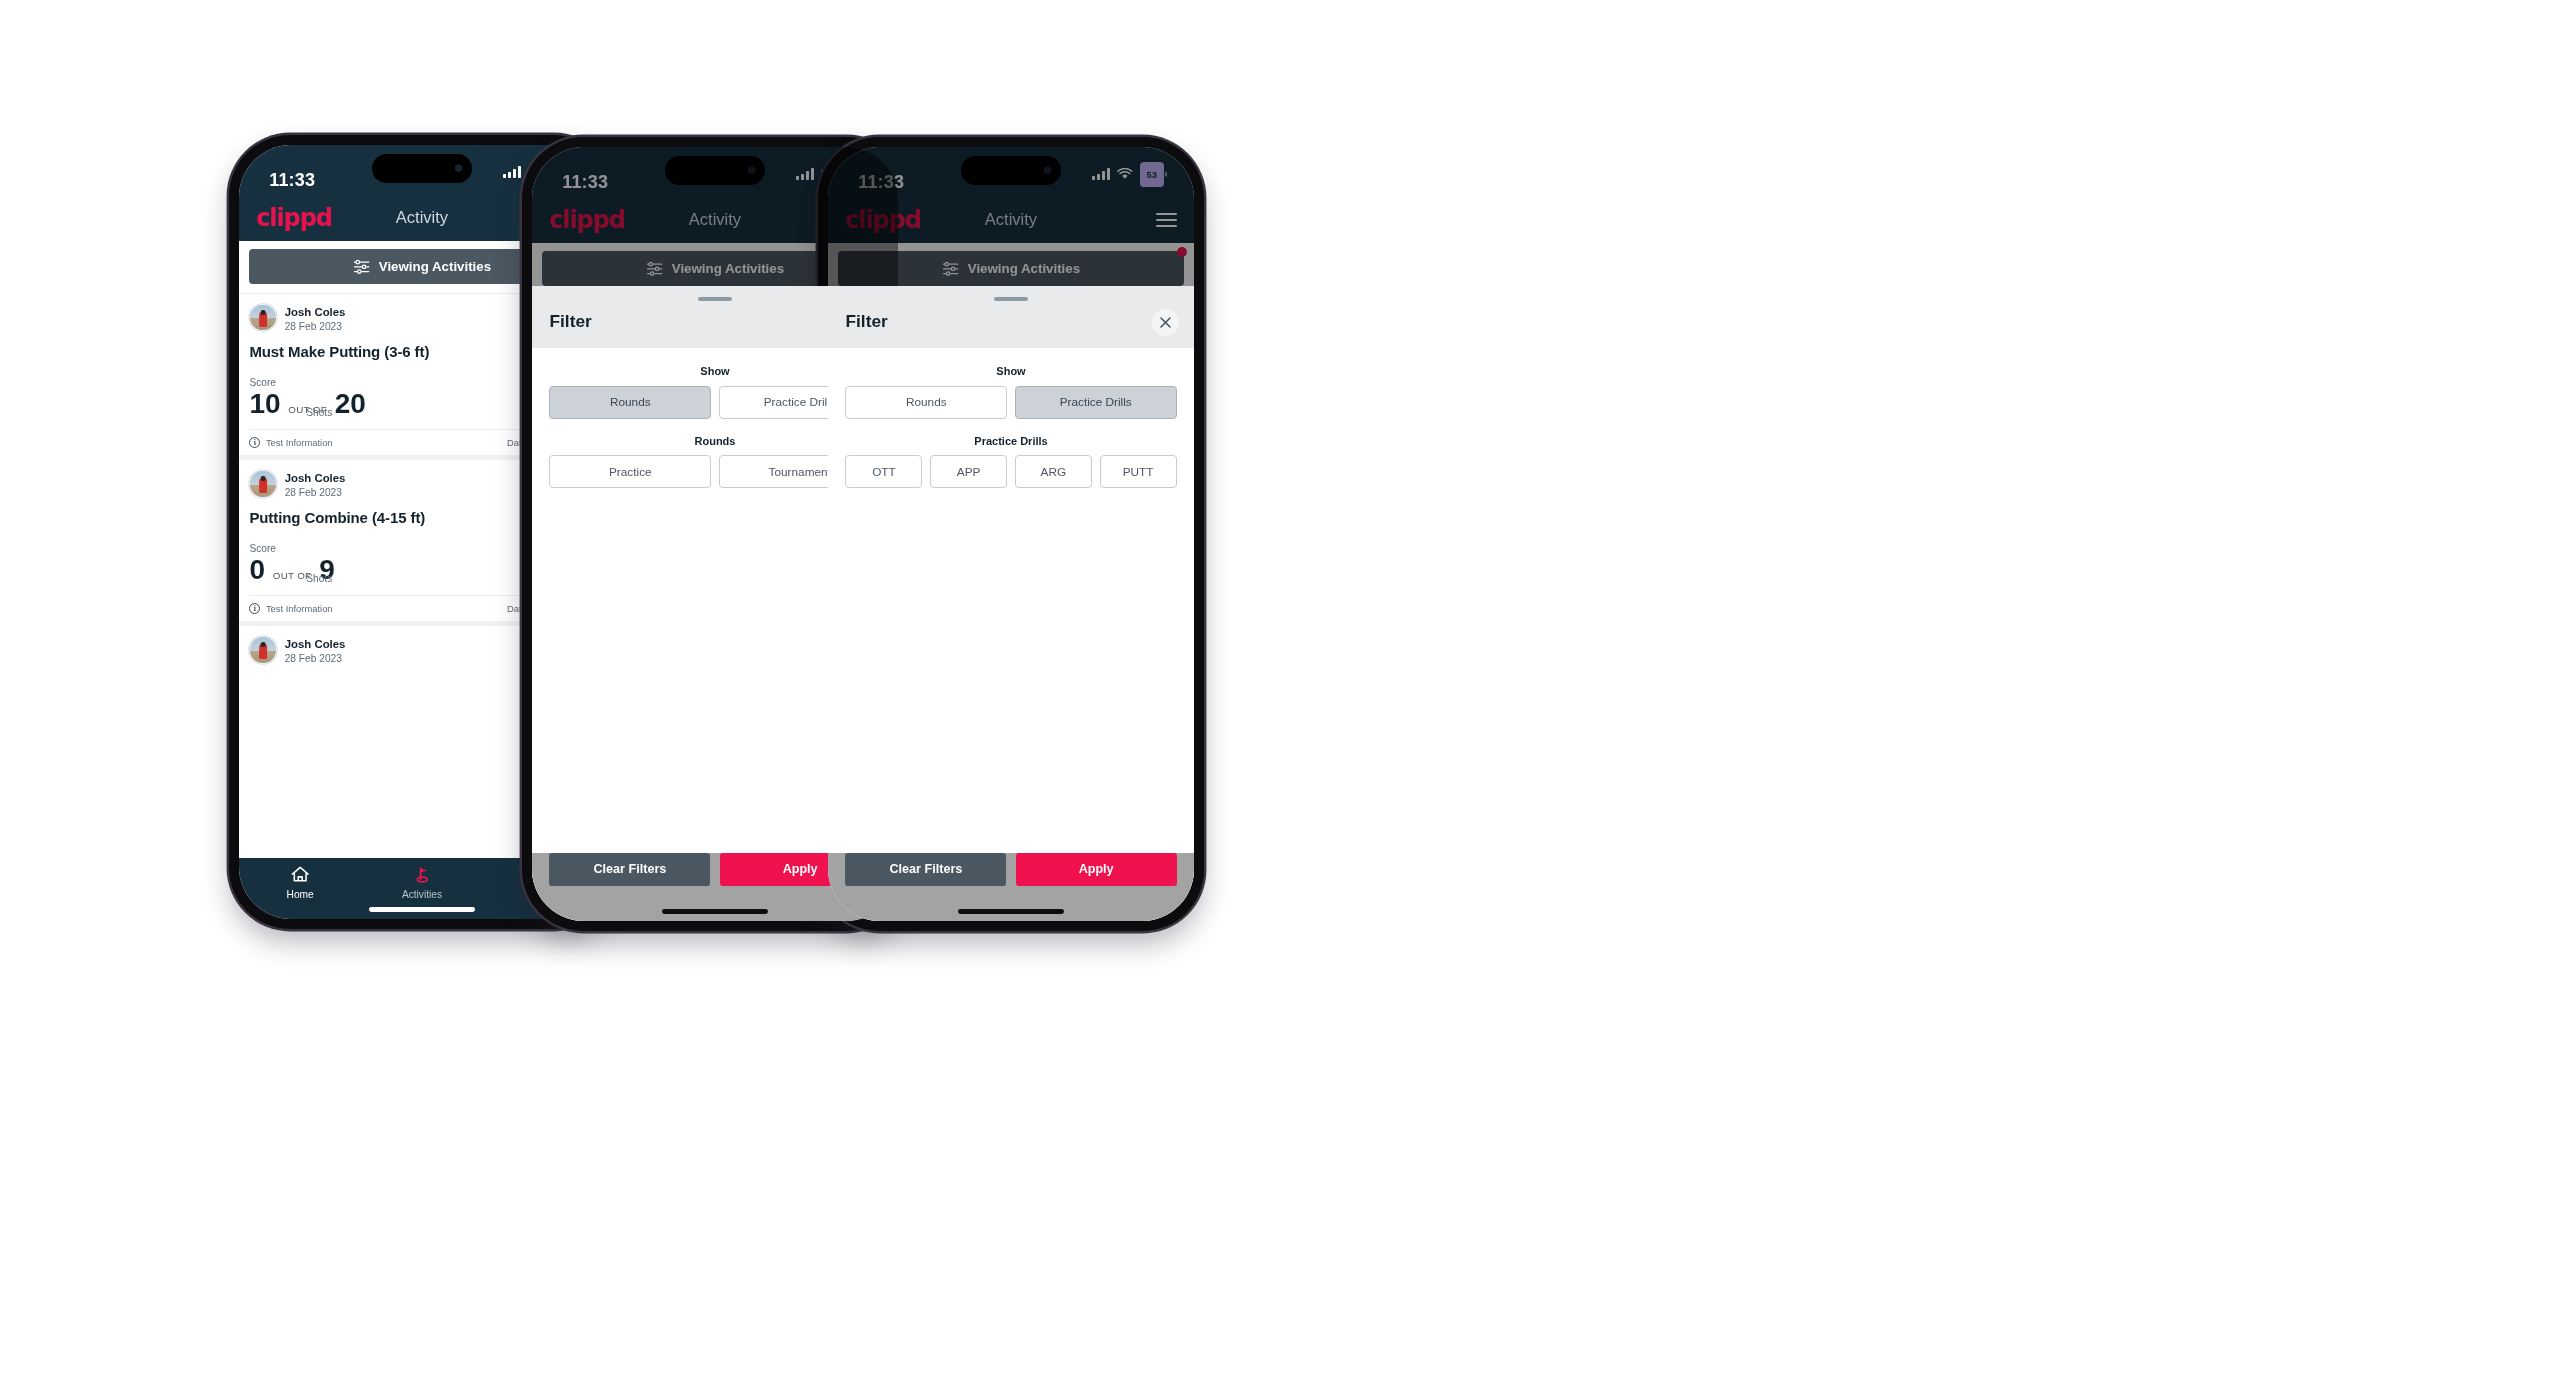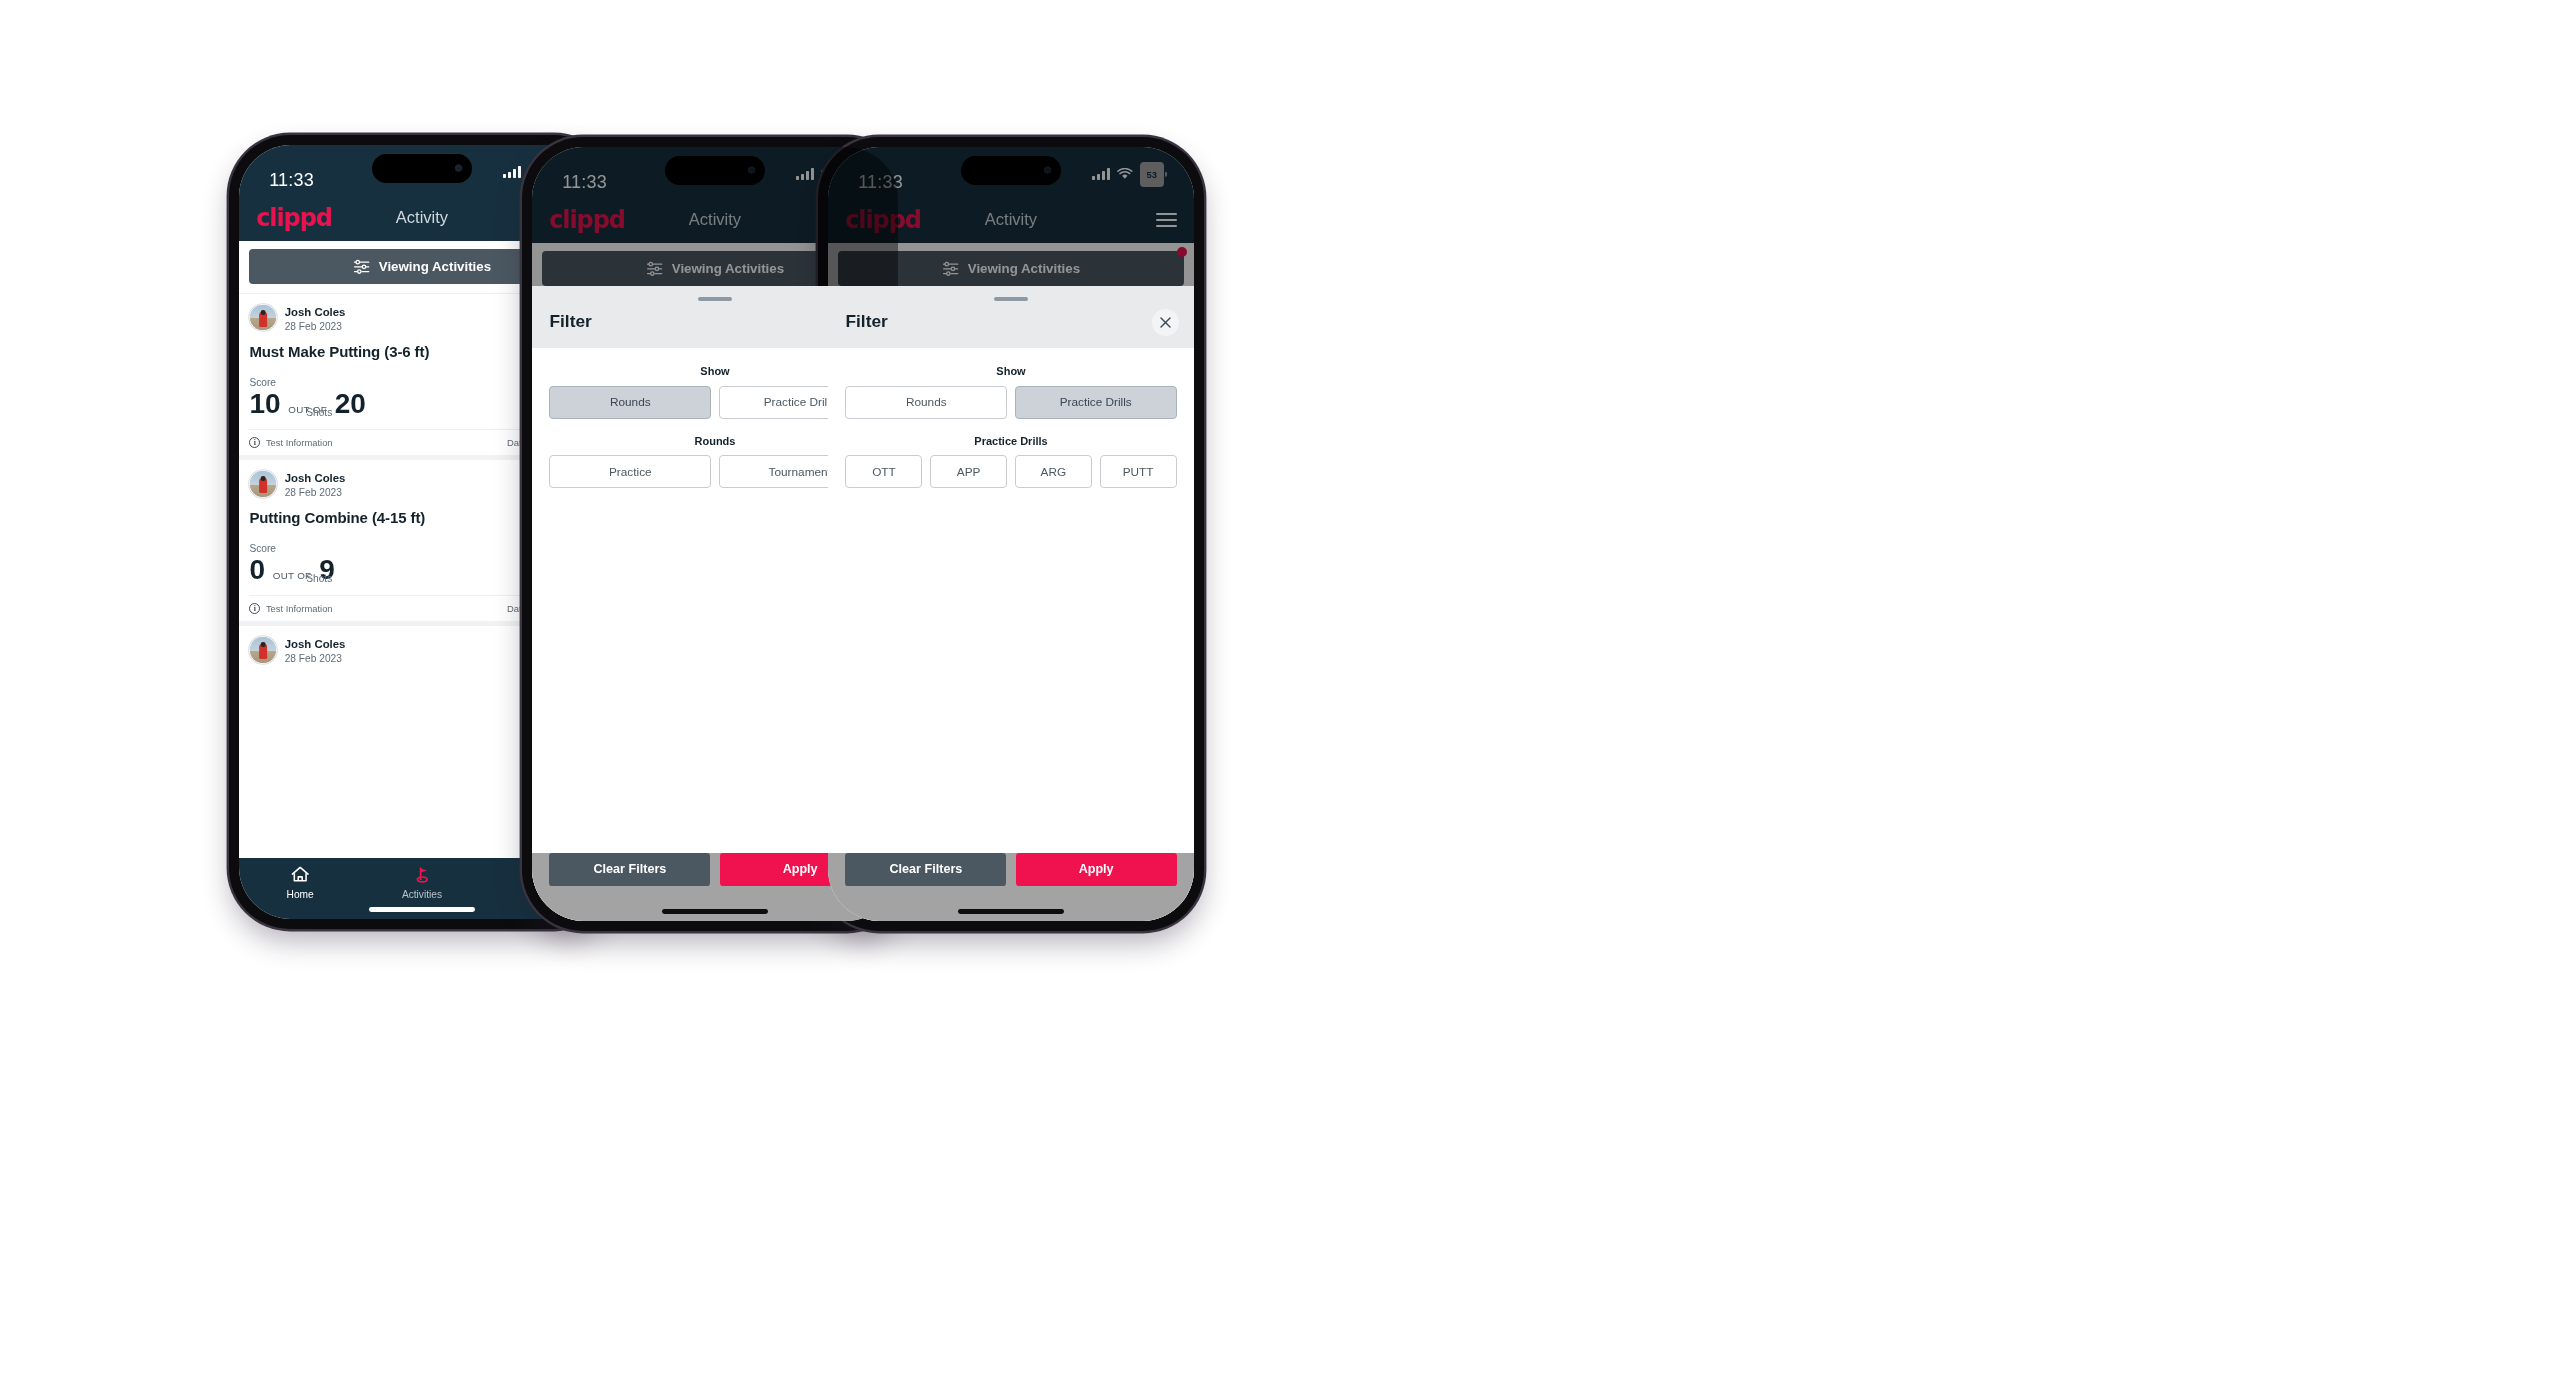--- a/index.html
+++ b/index.html
@@ -35,21 +35,21 @@
     position: relative;
     height: 49px;
     background: #16303f;
     flex: 0 0 auto;
     display: flex;
     align-items: center;
     padding: 0 30px;
     color: #fff;
   }
   .sb-time {
-    font-size: 18px; font-weight: normal; letter-spacing: 0.2px;
+    font-size: 18px; font-weight: bold; letter-spacing: 0.2px;
     margin-top: 21px;
   }
   .sb-right {
     margin-left: auto; display: flex; align-items: center; gap: 7px;
     margin-top: 4.7px;
   }
   .notch {
     position: absolute;
     top: 8.6px; left: 50%; transform: translateX(-50%);
     width: 100px; height: 29px; border-radius: 15px;
@@ -64,21 +64,21 @@
   }
   .sig { display: flex; align-items: flex-end; gap: 2px; height: 11.8px; }
   .sig i { display: block; width: 3.1px; background: #fff; border-radius: 0.8px; }
   .sig i:nth-child(1){ height: 3.9px; }
   .sig i:nth-child(2){ height: 6.3px; }
   .sig i:nth-child(3){ height: 8.6px; }
   .sig i:nth-child(4){ height: 11.8px; }
   .wifi { width: 15.7px; height: 11.8px; position: relative; }
   .wifi svg { display:block; }
   .batt {
-    min-width: 24px; height: 25px; border-radius: 3.9px; background: #a3a3a3;
+    min-width: 24px; height: 25px; border-radius: 3.9px; background: #c4b5fd;
     color: #16303f; font-size: 9.4px; font-weight: bold;
     display: flex; align-items: center; justify-content: center;
     padding: 0 2.4px; position: relative;
   }
   .batt::after {
     content:""; position: absolute; right: -3.1px; top: 50%; transform: translateY(-50%);
     width: 2px; height: 4.7px; border-radius: 0 1.6px 1.6px 0; background: rgba(255,255,255,.55);
   }
 
   

